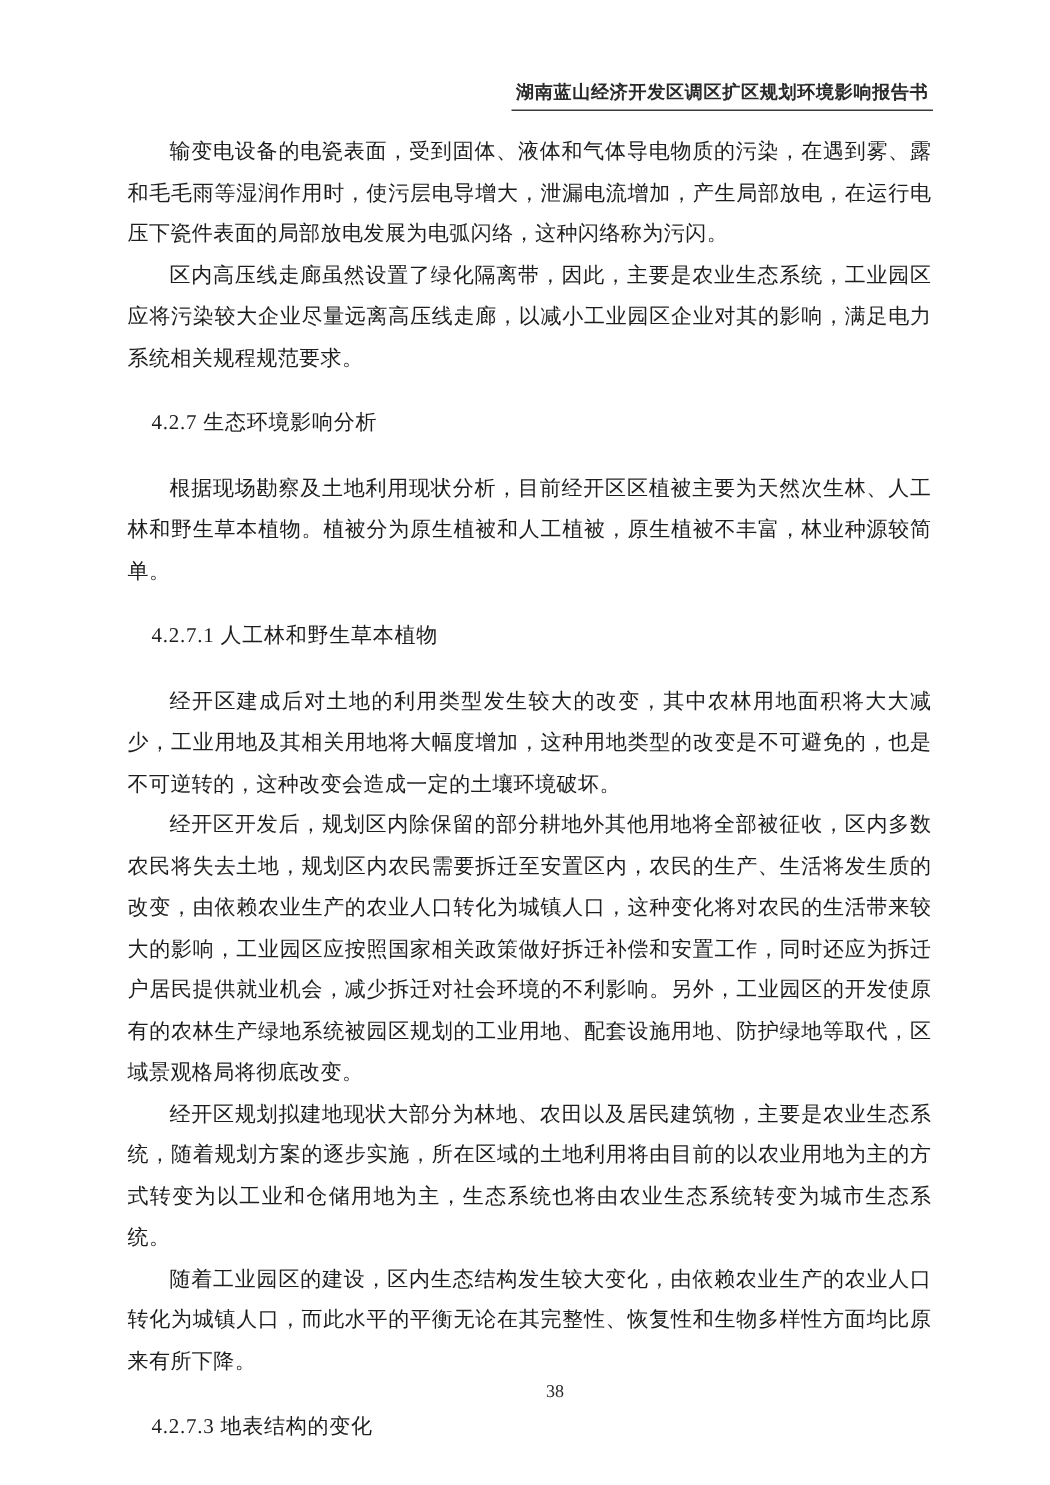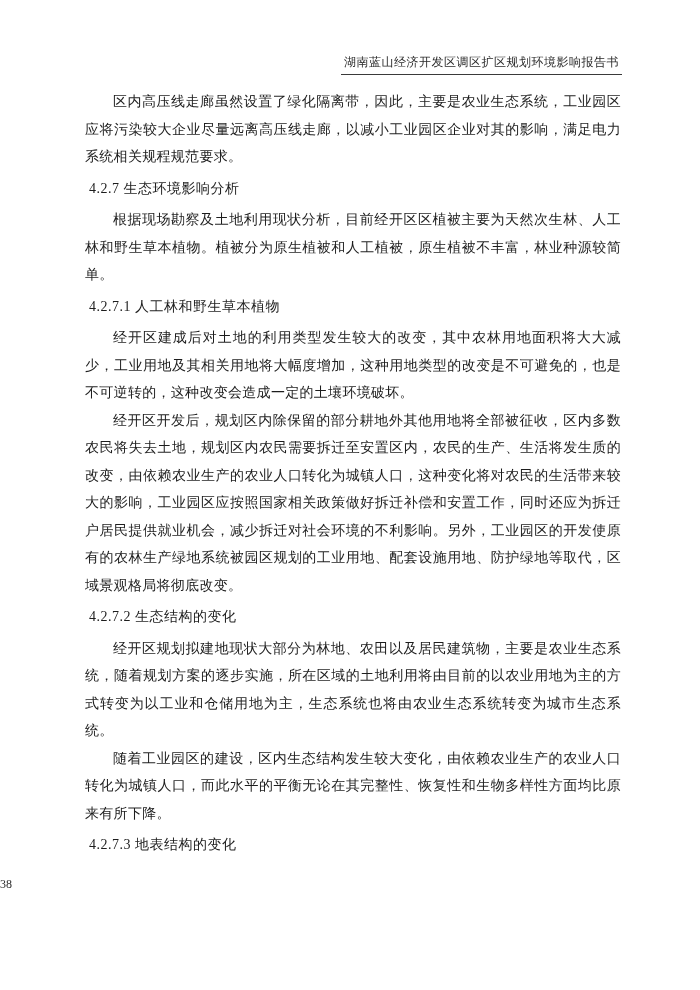--- a/index.html
+++ b/index.html
@@ -22,73 +22,75 @@
     right: 78px;
     text-align: right;
   }
   .header-title {
     display: inline-block;
     font-size: 12px;
     letter-spacing: 0.5px;
     color: #2a2a2a;
     border-bottom: 1.5px solid #3a3a3a;
     padding: 0 3px 3px 3px;
+    font-weight: bold;
   }
   .body-text {
     position: absolute;
     top: 88px;
     left: 85px;
     width: 536px;
     font-size: 14px;
     line-height: 27.5px;
     text-align: justify;
     text-justify: inter-ideograph;
   }
   .para {
     margin: 0;
     text-indent: 2em;
     letter-spacing: 0.3px;
   }
   .heading {
-    margin: 4px;
+    margin: 16px;
     font-size: 14px;
     font-weight: normal;
     text-indent: 0;
     letter-spacing: 0.5px;
     line-height: 27.5px;
   }
   .footer {
     position: absolute;
     left: 0;
     right: 0;
-    top: 874px;
-    text-align: left;
+    top: 918px;
+    text-align: center;
+    padding-left: 40px;
   }
   .page-number {
     font-size: 12px;
     color: #2a2a2a;
   }
 </style>
 </head>
 <body>
 
 <div class="page">
 
   <div class="header">
     <span class="header-title">湖南蓝山经济开发区调区扩区规划环境影响报告书</span>
   </div>
 
   <div class="body-text">
+    <p class="para">输变电设备的电瓷表面，受到固体、液体和气体导电物质的污染，在遇到雾、露和毛毛雨等湿润作用时，使污层电导增大，泄漏电流增加，产生局部放电，在运行电压下瓷件表面的局部放电发展为电弧闪络，这种闪络称为污闪。</p>
     <p class="para">区内高压线走廊虽然设置了绿化隔离带，因此，主要是农业生态系统，工业园区应将污染较大企业尽量远离高压线走廊，以减小工业园区企业对其的影响，满足电力系统相关规程规范要求。</p>
     <h2 class="heading">4.2.7  生态环境影响分析</h2>
     <p class="para">根据现场勘察及土地利用现状分析，目前经开区区植被主要为天然次生林、人工林和野生草本植物。植被分为原生植被和人工植被，原生植被不丰富，林业种源较简单。</p>
     <h3 class="heading">4.2.7.1 人工林和野生草本植物</h3>
     <p class="para">经开区建成后对土地的利用类型发生较大的改变，其中农林用地面积将大大减少，工业用地及其相关用地将大幅度增加，这种用地类型的改变是不可避免的，也是不可逆转的，这种改变会造成一定的土壤环境破坏。</p>
     <p class="para">经开区开发后，规划区内除保留的部分耕地外其他用地将全部被征收，区内多数农民将失去土地，规划区内农民需要拆迁至安置区内，农民的生产、生活将发生质的改变，由依赖农业生产的农业人口转化为城镇人口，这种变化将对农民的生活带来较大的影响，工业园区应按照国家相关政策做好拆迁补偿和安置工作，同时还应为拆迁户居民提供就业机会，减少拆迁对社会环境的不利影响。另外，工业园区的开发使原有的农林生产绿地系统被园区规划的工业用地、配套设施用地、防护绿地等取代，区域景观格局将彻底改变。</p>
-    <h3 class="heading">4.2.7.2 生态结构的变化</h3>
     <p class="para">经开区规划拟建地现状大部分为林地、农田以及居民建筑物，主要是农业生态系统，随着规划方案的逐步实施，所在区域的土地利用将由目前的以农业用地为主的方式转变为以工业和仓储用地为主，生态系统也将由农业生态系统转变为城市生态系统。</p>
     <p class="para">随着工业园区的建设，区内生态结构发生较大变化，由依赖农业生产的农业人口转化为城镇人口，而此水平的平衡无论在其完整性、恢复性和生物多样性方面均比原来有所下降。</p>
     <h3 class="heading">4.2.7.3 地表结构的变化</h3>
   </div>
 
   <div class="footer">
     <span class="page-number">38</span>
   </div>
 
 </div>

